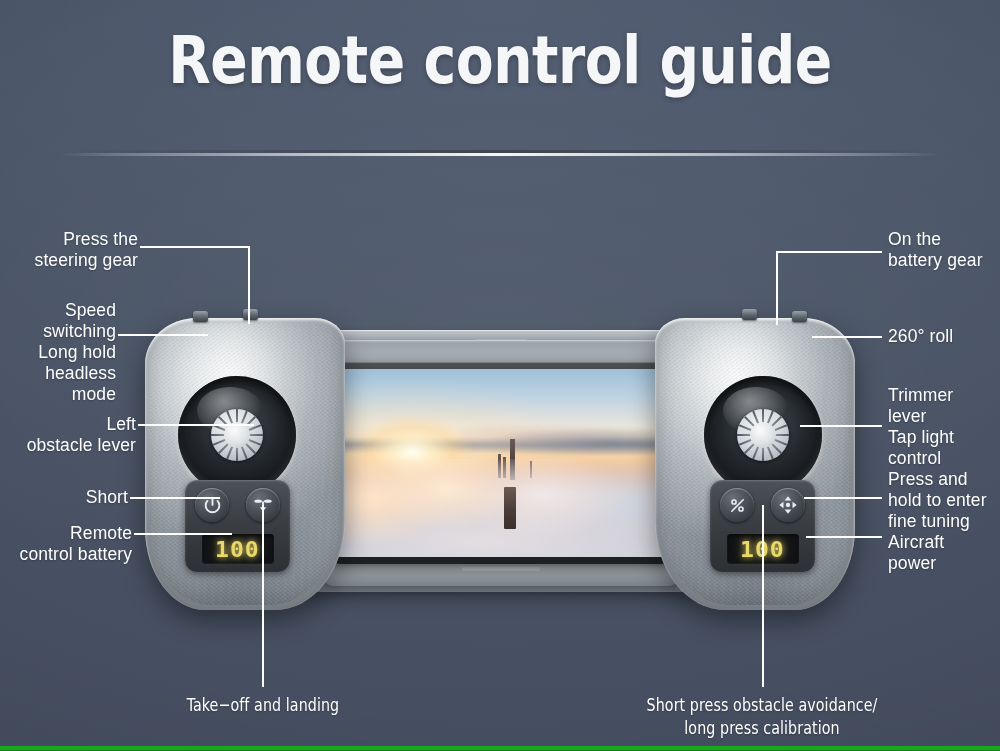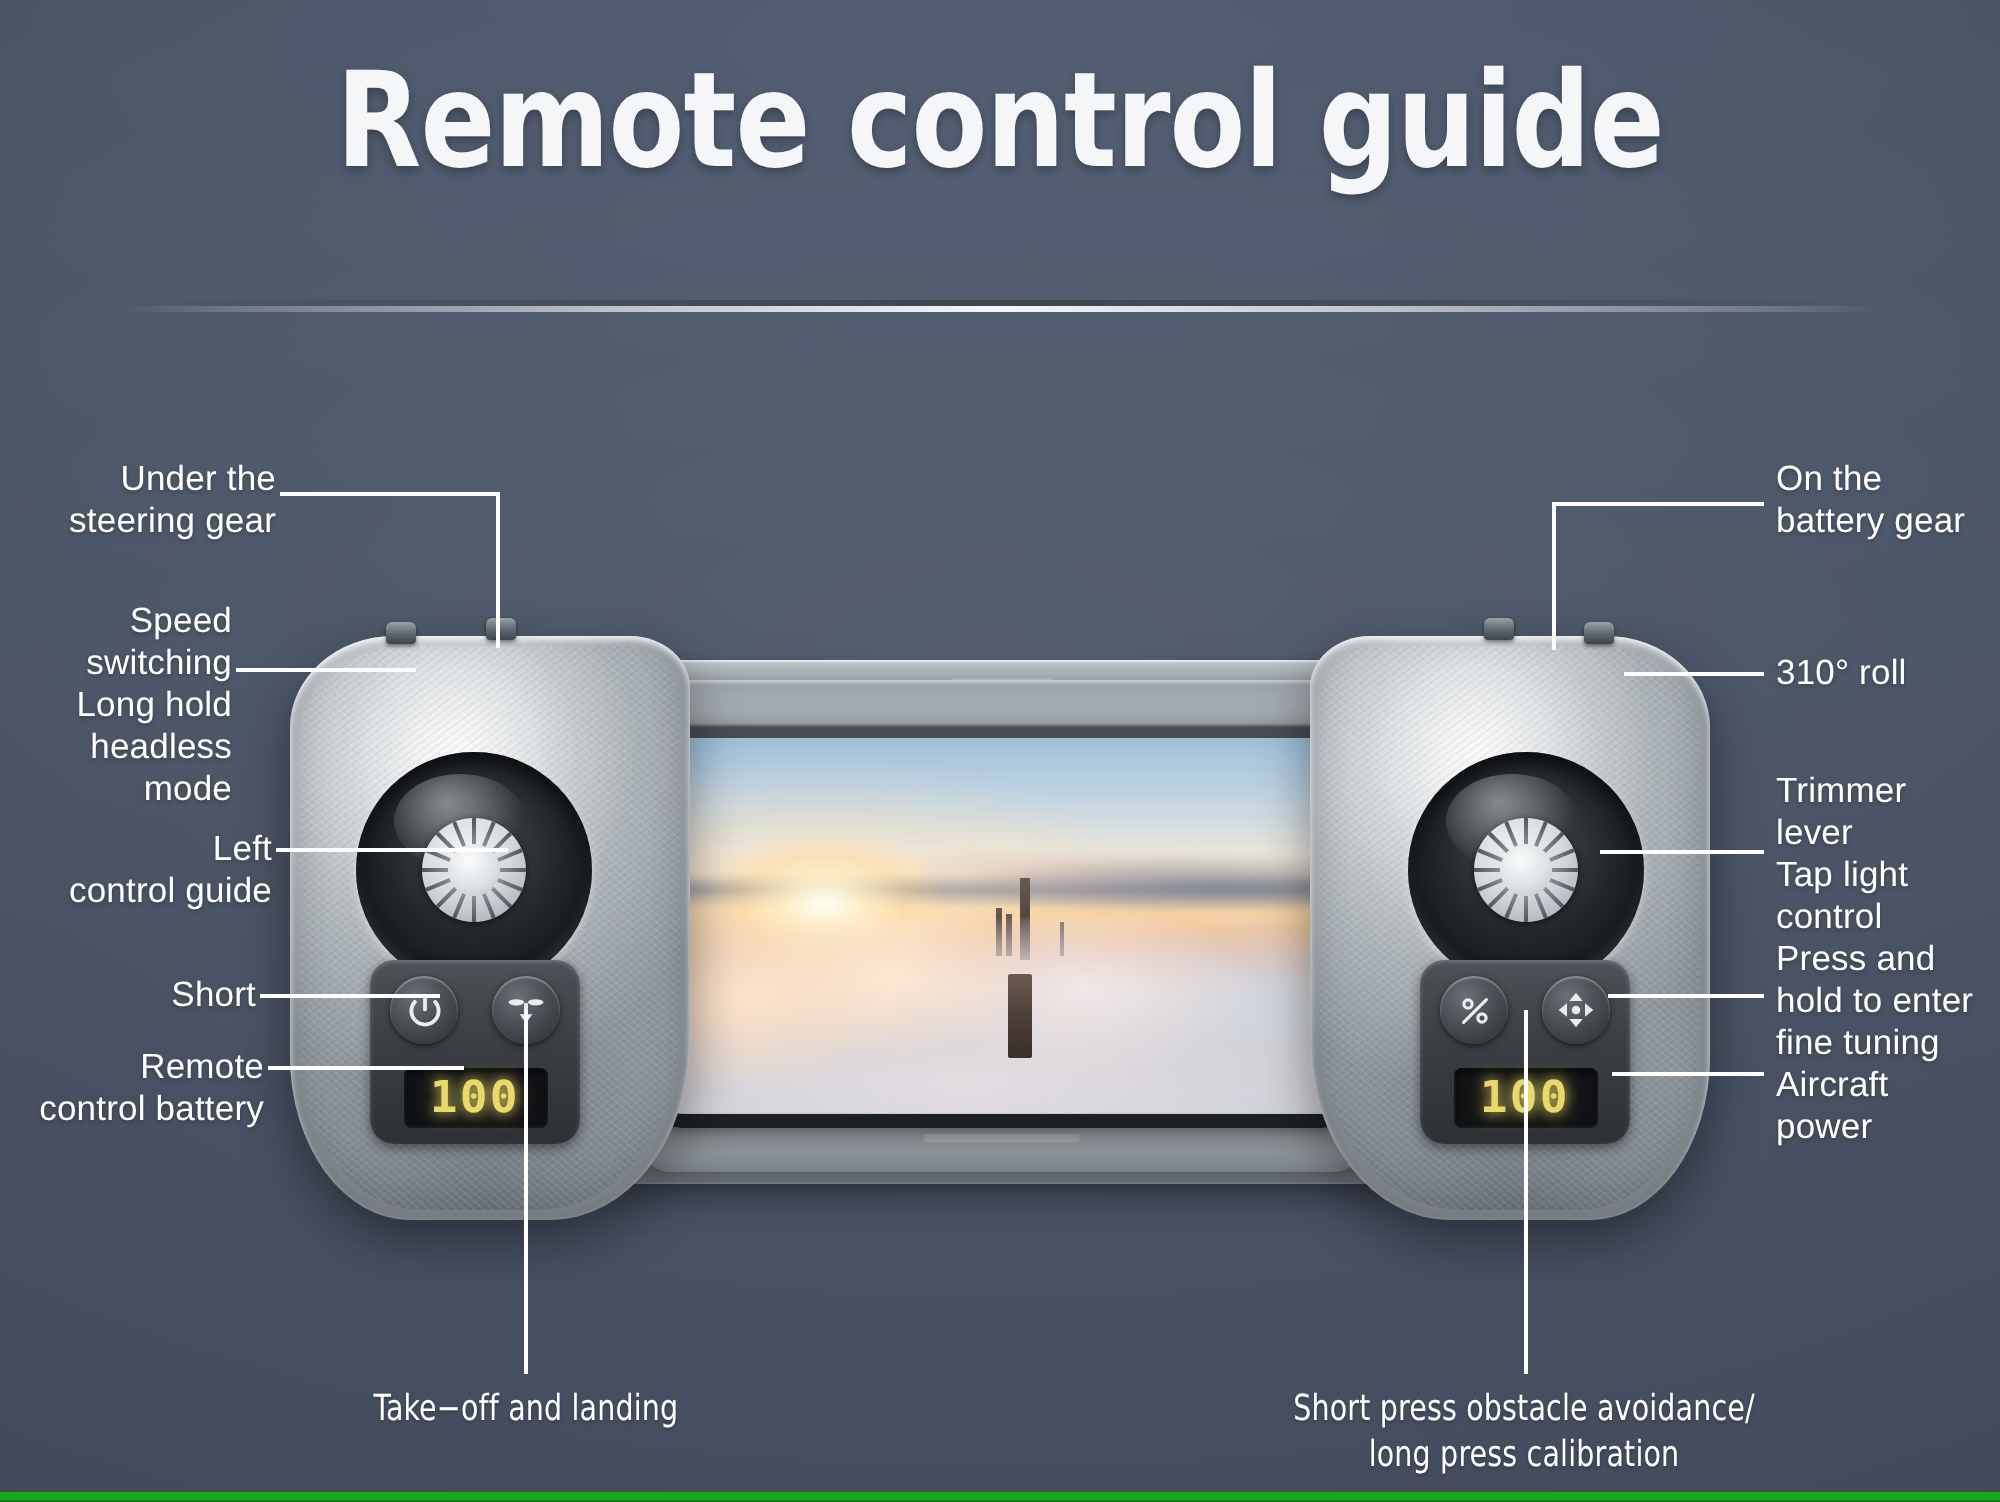--- a/index.html
+++ b/index.html
@@ -471,40 +471,40 @@
   <div class="ln h" style="left:800px;top:425px;width:82px"></div>
 
   <div class="ln h" style="left:804px;top:497px;width:78px"></div>
 
   <div class="ln h" style="left:806px;top:536px;width:76px"></div>
 
   <div class="ln v" style="left:262px;top:505px;height:182px"></div>
 
   <div class="ln v" style="left:762px;top:505px;height:182px"></div>
 
-  <div class="lbl r" style="left:0;top:229px;width:138px">Under the
+  <div class="lbl r" style="left:0;top:229px;width:138px">Press the
 steering gear</div>
 
   <div class="lbl r" style="left:0;top:300px;width:116px">Speed
 switching
 Long hold
 headless mode</div>
 
   <div class="lbl r" style="left:0;top:414px;width:136px">Left
-control guide</div>
+obstacle lever</div>
 
   <div class="lbl r" style="left:0;top:487px;width:128px">Short</div>
 
   <div class="lbl r" style="left:0;top:523px;width:132px">Remote
 control battery</div>
 
   <div class="lbl l" style="left:888px;top:229px;width:112px">On the
 battery gear</div>
 
-  <div class="lbl l" style="left:888px;top:326px;width:112px">310° roll</div>
+  <div class="lbl l" style="left:888px;top:326px;width:112px">260° roll</div>
 
   <div class="lbl l" style="left:888px;top:385px;width:112px">Trimmer
 lever
 Tap light
 control
 Press and
 hold to enter
 fine tuning
 Aircraft
 power</div>

